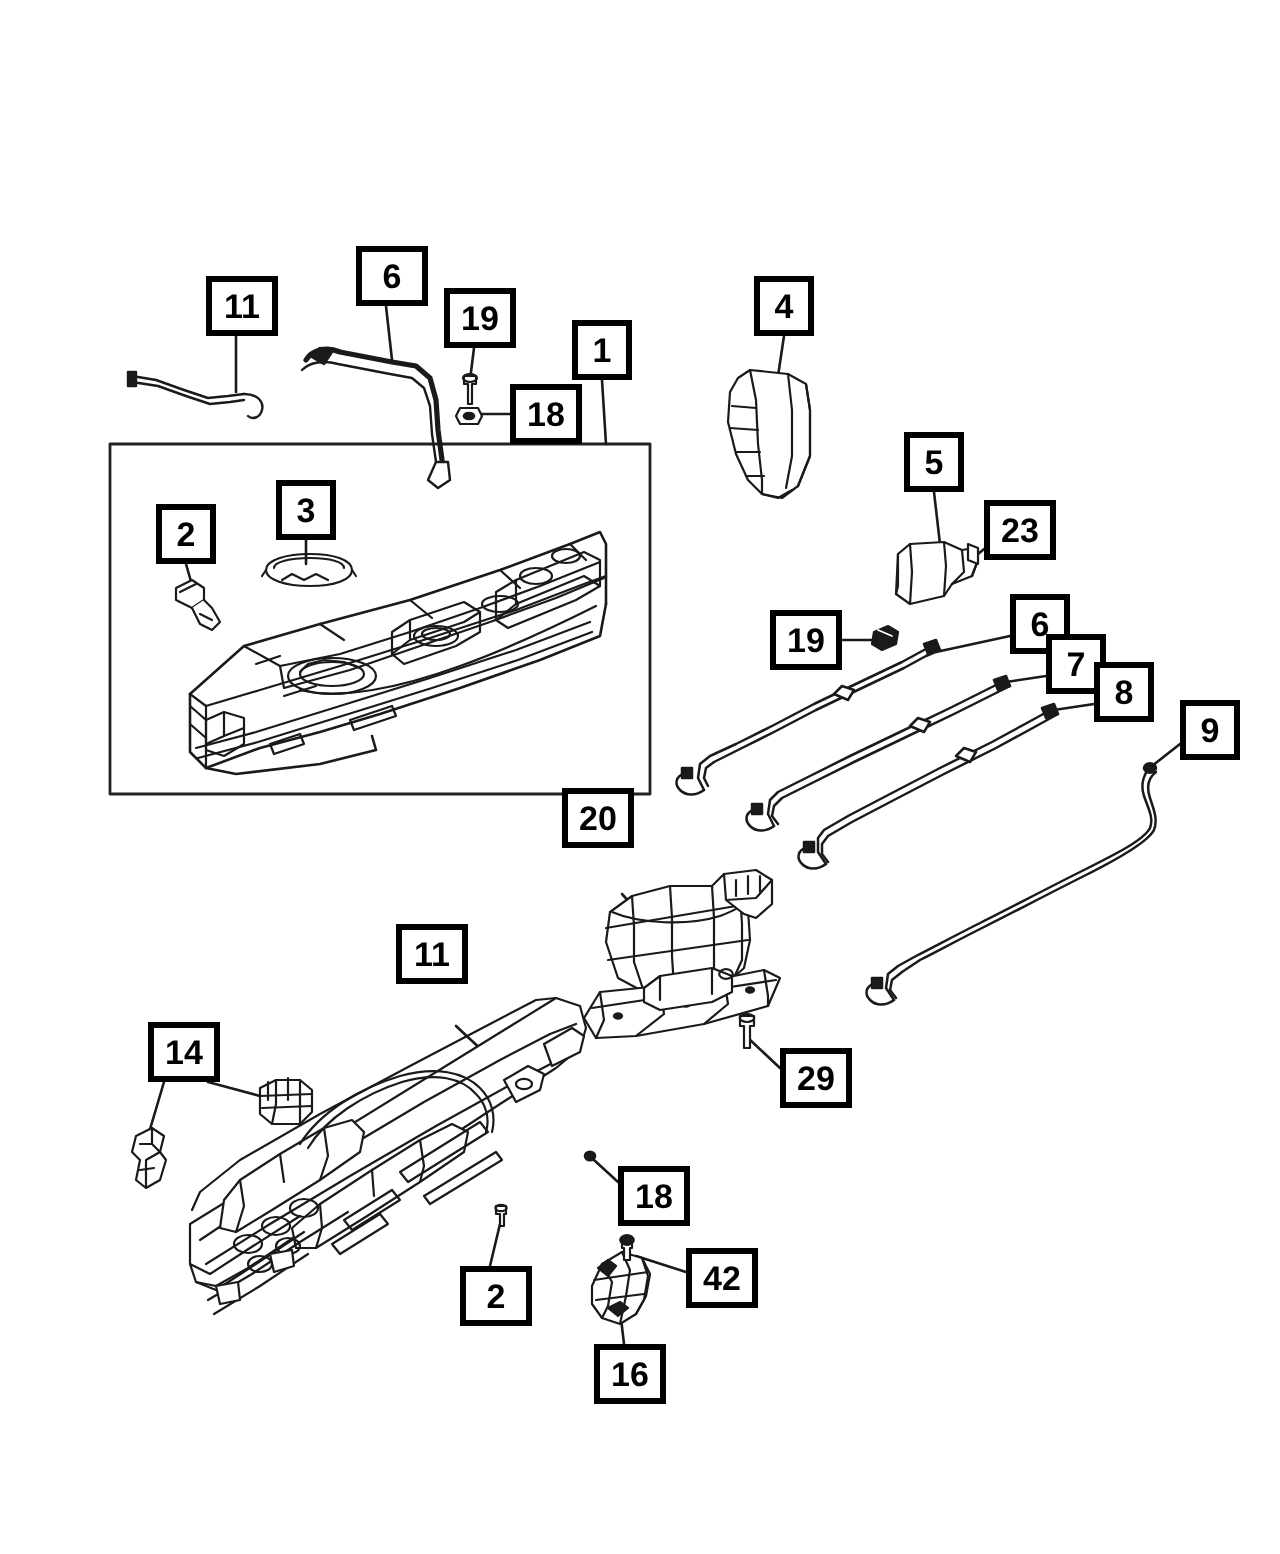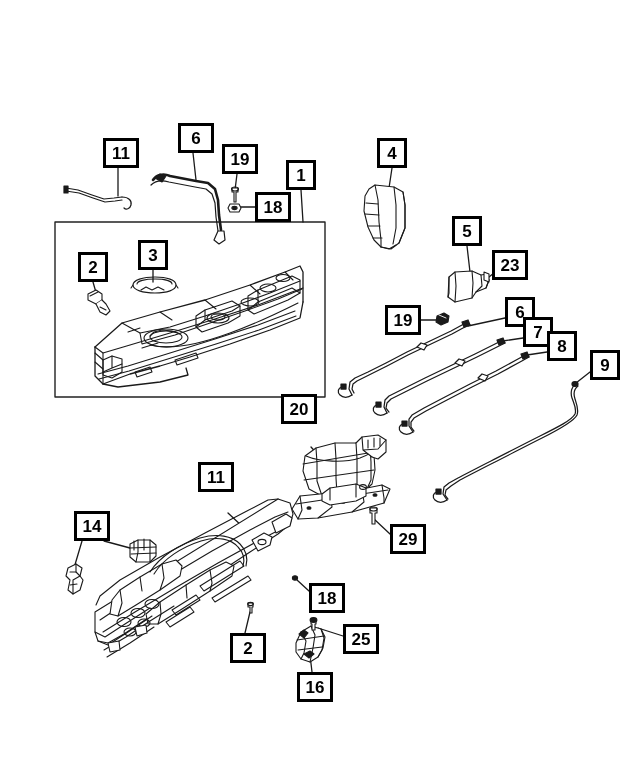--- a/index.html
+++ b/index.html
@@ -382,16 +382,16 @@
   <div class="callout wide" style="left:281px;top:394px">
       <span>20</span>
     </div>
   <div class="callout wide" style="left:390px;top:524px">
       <span>29</span>
     </div>
   <div class="callout wide" style="left:492px;top:250px">
       <span>23</span>
     </div>
   <div class="callout wide" style="left:343px;top:624px">
-      <span>25</span>
+      <span>42</span>
     </div>
 
 </div>
 
 </body></html>

